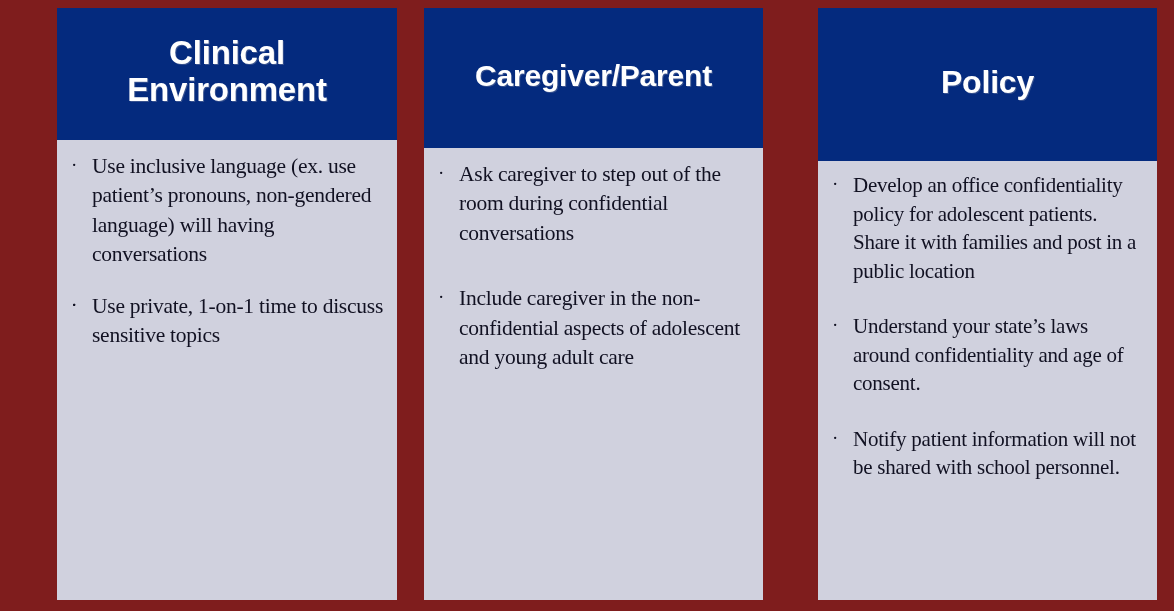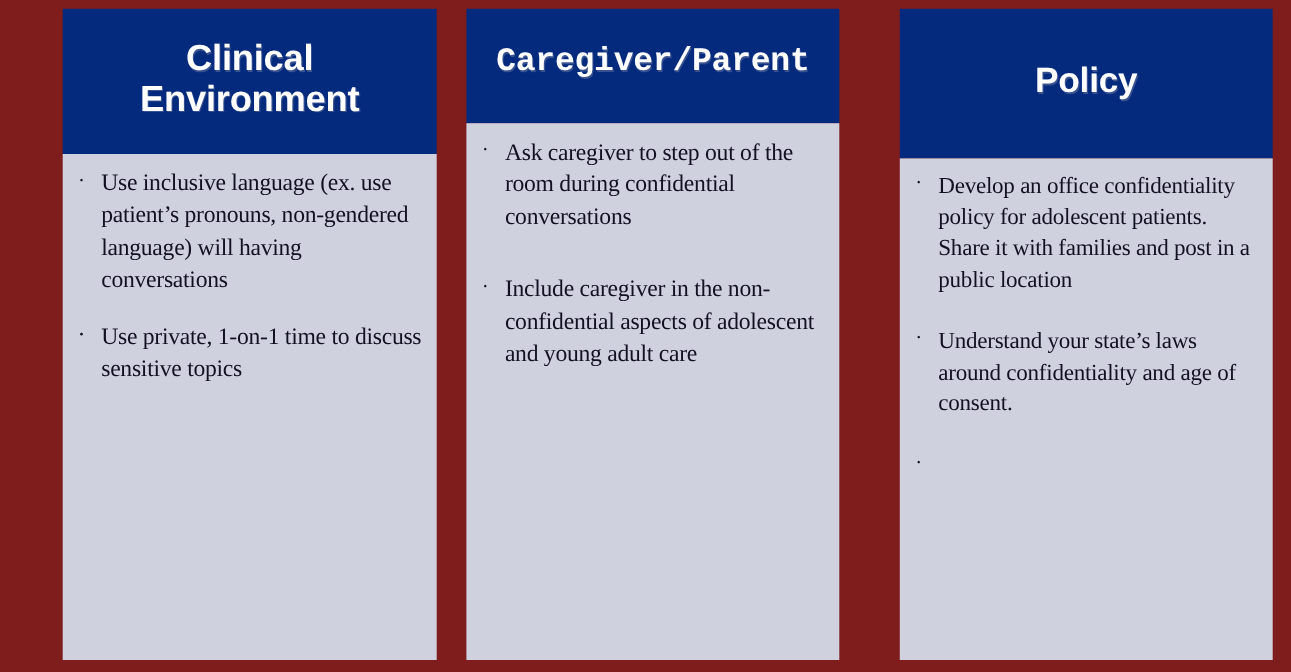--- a/index.html
+++ b/index.html
@@ -93,36 +93,35 @@
     font-size: 33px;
   }
 
   
   #card-caregiver-parent {
     left: 424px;
     width: 339px;
     height: 592px;
   }
   #card-caregiver-parent .card-header {
-    height: 104px;
+    height: 140px;
     font-size: 30px;
-    font-family: Liberation Mono, monospace;
   }
   #card-caregiver-parent .bullet-item {
     margin-bottom: 36px;
   }
 
   
   #card-policy {
     left: 818px;
     width: 339px;
     height: 592px;
   }
   #card-policy .card-header {
-    height: 136px;
+    height: 153px;
     font-size: 32px;
   }
   #card-policy .card-body {
     padding-top: 10px;
   }
   #card-policy .bullet-item {
     margin-bottom: 27px;
     font-size: 21px;
     line-height: 1.36;
   }
@@ -174,18 +173,19 @@
         <li class="bullet-item">
           <span class="bullet-dot">·</span>
           <span>Develop an office confidentiality policy for adolescent patients. Share it with families and post in a public location</span>
         </li>
         <li class="bullet-item">
           <span class="bullet-dot">·</span>
           <span>Understand your state’s laws around confidentiality and age of consent.</span>
         </li>
         <li class="bullet-item">
           <span class="bullet-dot">·</span>
+          <span>Notify patient information will not be shared with school personnel.</span>
         </li>
       </ul>
     </div>
   </section>
 
 </div>
 
 </body></html>

